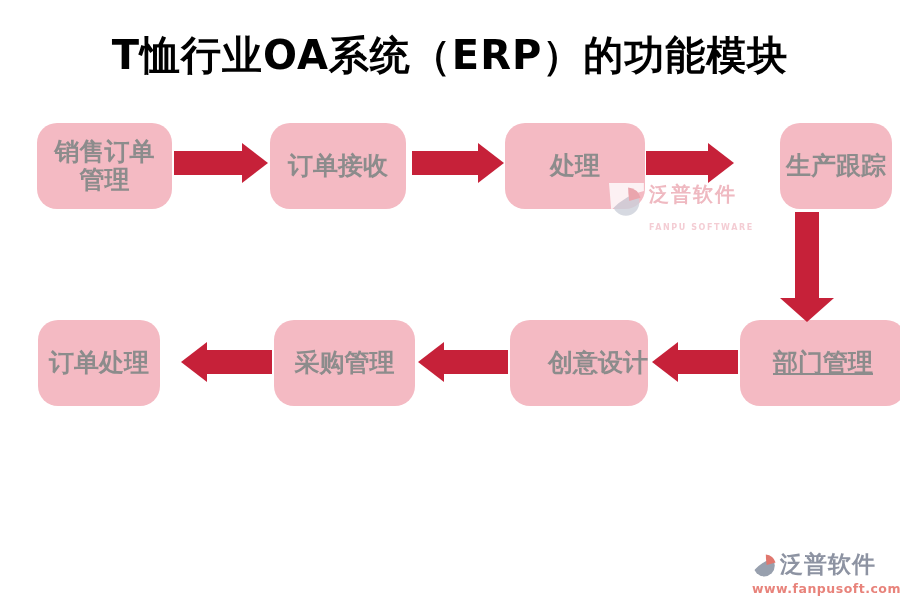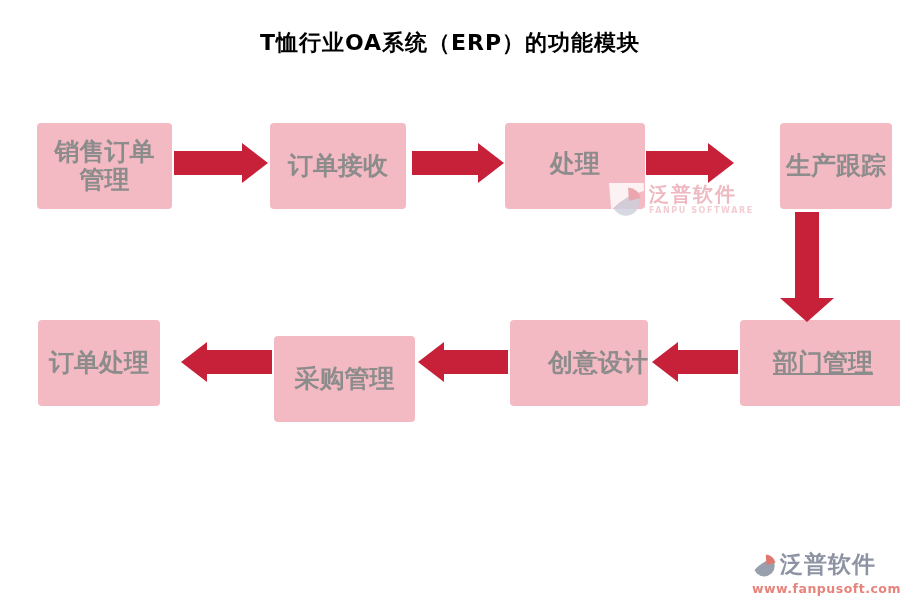--- a/index.html
+++ b/index.html
@@ -12,40 +12,40 @@
     --footer-brand-gray:#8d93a2;
     --footer-url-salmon:#e8837b;
   }
   html,body{margin:0;padding:0;background:#ffffff;}
   body{font-family:"DejaVu Sans","Liberation Sans",sans-serif;}
   .canvas{
     position:relative;width:900px;height:600px;background:#ffffff;overflow:hidden;
   }
   .title{
     position:absolute;top:28px;left:0;width:100%;margin:0;
-    text-align:center;font-size:22px;font-weight:bold;color:var(--title-text);
+    text-align:center;font-size:40px;font-weight:bold;color:var(--title-text);
     letter-spacing:1px;
   }
   .node{
-    position:absolute;height:86px;border-radius:4px;
+    position:absolute;height:86px;border-radius:20px;
     background:var(--box-fill);
     display:flex;align-items:center;justify-content:center;
     color:var(--box-text);font-size:25px;font-weight:bold;
     text-align:center;white-space:pre-line;line-height:1.12;
     z-index:1;
   }
   
   .n-sales   {left:37px;  top:123px; width:135px;}
   .n-receive {left:270px; top:123px; width:136px;}
-  .n-process {left:505px; top:123px; width:140px;font-family:Liberation Mono, monospace;}
+  .n-process {left:505px; top:123px; width:140px;}
   .n-track   {left:780px; top:123px; width:112px;}
   
   .n-dept    {left:740px; top:320px; width:166px;text-decoration:underline;}
   .n-design  {left:510px; top:320px; width:138px;justify-content:flex-end;}
-  .n-purchase{left:274px; top:336px; width:141px;}
+  .n-purchase{left:274px; top:320px; width:141px;}
   .n-orderp  {left:38px;  top:320px; width:122px;}
 
   
   .arrow-r,.arrow-l{position:absolute;height:40px;z-index:2;}
   .arrow-r .shaft{
     position:absolute;left:0;top:8px;height:24px;width:calc(100% - 26px);
     background:var(--arrow);
   }
   .arrow-r .head{
     position:absolute;right:0;top:0;width:0;height:0;
@@ -84,21 +84,21 @@
     z-index:3;pointer-events:none;
   }
   .wm-center .wm-logo{width:38px;height:36px;opacity:0.8;}
   .wm-center .wm-texts{margin-left:3px;}
   .wm-center .wm-brand{
     font-size:20px;font-weight:bold;color:var(--watermark-pink);
     letter-spacing:2px;line-height:1.1;
   }
   .wm-center .wm-sub{
     font-size:8px;font-weight:bold;color:var(--watermark-pink-light);
-    letter-spacing:1.6px;margin-top:1px;
+    letter-spacing:1.6px;margin-top:18px;
   }
 
   
   .footer-logo{position:absolute;left:752px;top:549px;width:142px;z-index:3;}
   .footer-logo .fl-row{display:flex;align-items:center;}
   .footer-logo .fl-icon{width:26px;height:26px;margin-right:2px;}
   .footer-logo .fl-brand{
     font-size:23px;font-weight:bold;color:var(--footer-brand-gray);
     letter-spacing:1px;white-space:nowrap;
   }

